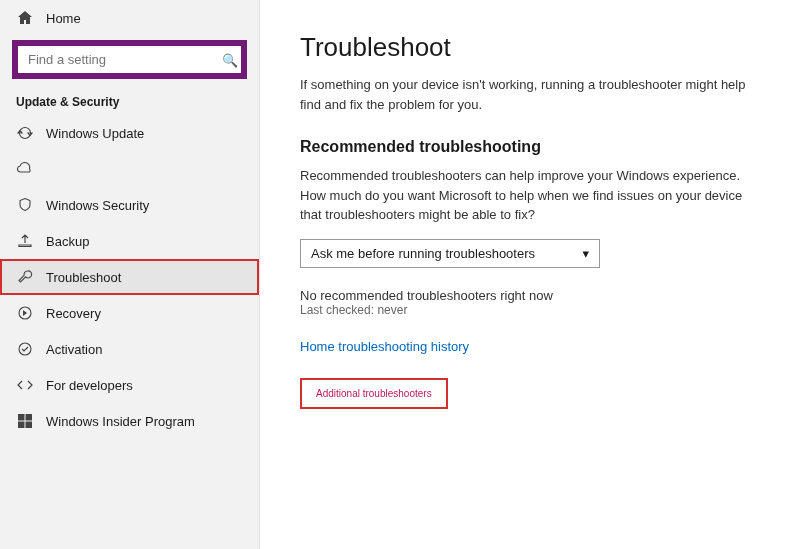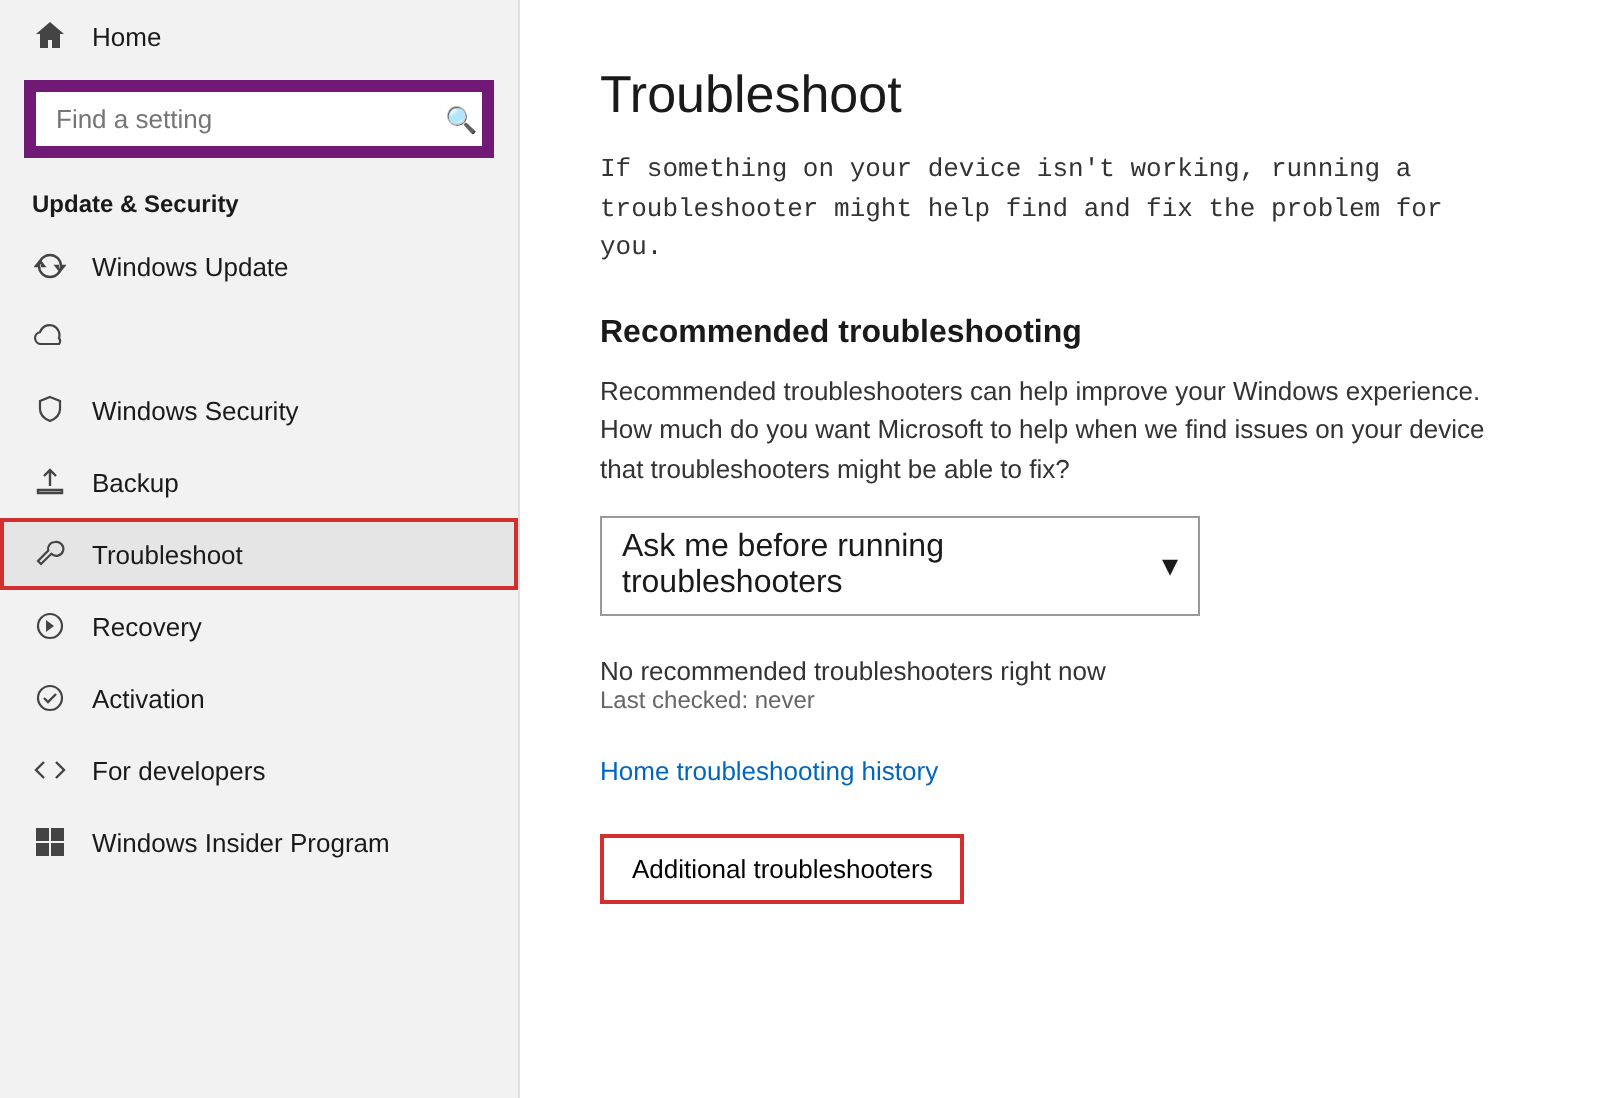--- a/index.html
+++ b/index.html
@@ -95,21 +95,20 @@
       color: #1a1a1a;
       margin-bottom: 12px;
     }
 
     .intro-text {
       font-size: 13px;
       color: #333;
       margin-bottom: 24px;
       max-width: 500px;
       line-height: 1.5;
-      font-family: Liberation Mono, monospace;
     }
 
     .section-heading {
       font-size: 16px;
       font-weight: 600;
       color: #1a1a1a;
       margin-bottom: 10px;
     }
 
     .section-desc {
@@ -120,21 +119,21 @@
       margin-bottom: 14px;
     }
 
     .dropdown-select {
       display: flex;
       align-items: center;
       border: 1px solid #999;
       padding: 6px 10px;
       background: #fff;
       cursor: pointer;
-      font-size: 16px;
+      font-size: 13px;
       color: #1a1a1a;
       width: 300px;
       justify-content: space-between;
       margin-bottom: 20px;
     }
 
     .status-text {
       font-size: 13px;
       color: #333;
       margin-bottom: 0;
@@ -153,22 +152,22 @@
       cursor: pointer;
       text-decoration: none;
       display: inline-block;
       margin-bottom: 24px;
     }
 
     .additional-troubleshooters-btn {
       display: inline-block;
       border: 2px solid #d32f2f;
       padding: 8px 14px;
-      font-size: 13px;
-      color: #000000;
+      font-size: 10px;
+      color: #be185d;
       cursor: pointer;
       background: transparent;
     }
 
     
     ::-webkit-scrollbar { width: 6px; }
     ::-webkit-scrollbar-thumb { background: #c0c0c0; }
   </style>
 </head>
 <body>

